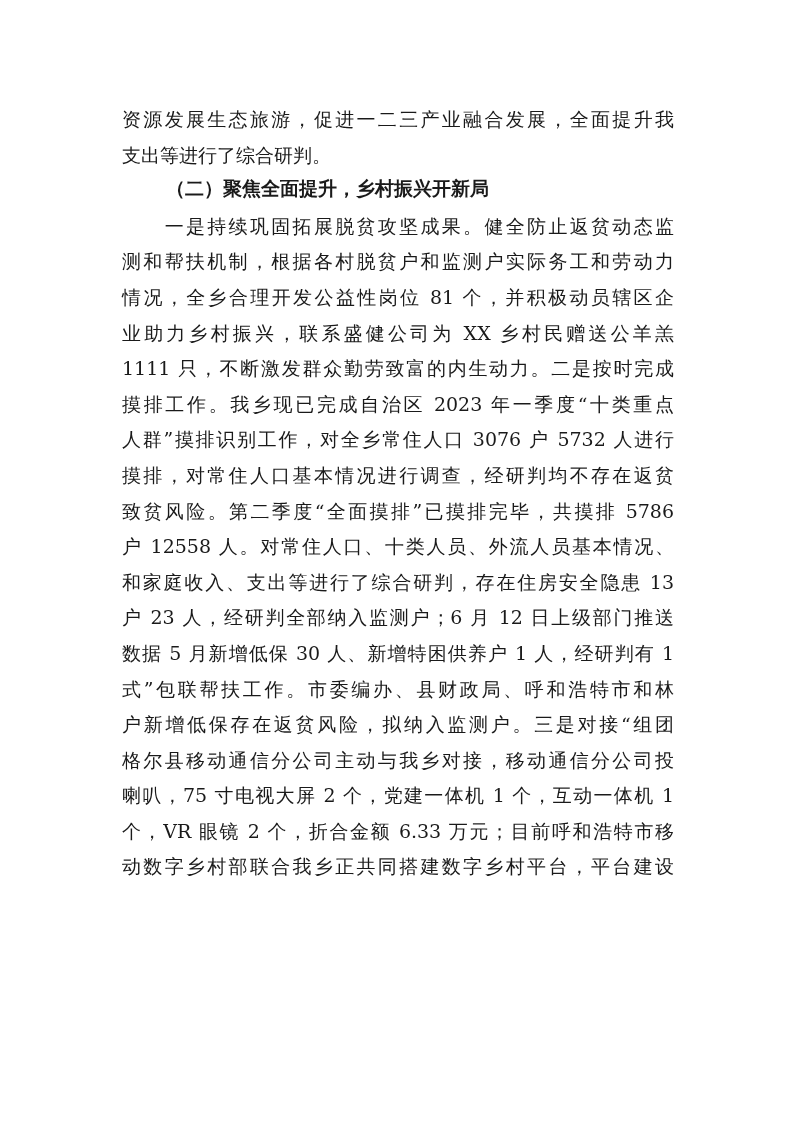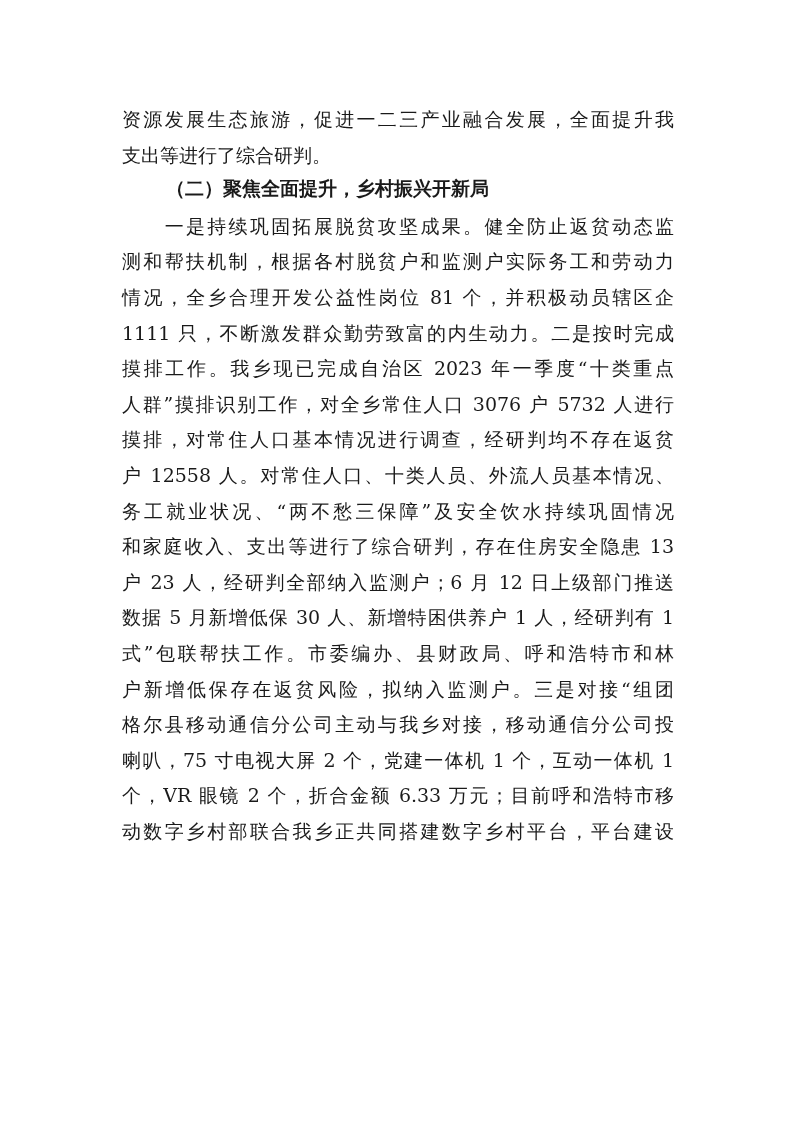--- a/index.html
+++ b/index.html
@@ -27,26 +27,27 @@
 <body>
 
 <div class="page">
   <div class="content">
     <div class="line">资源发展生态旅游，促进一二三产业融合发展，全面提升我</div>
     <div class="line last">支出等进行了综合研判。</div>
     <div class="line heading">（二）聚焦全面提升，乡村振兴开新局</div>
     <div class="line">　　一是持续巩固拓展脱贫攻坚成果。健全防止返贫动态监</div>
     <div class="line">测和帮扶机制，根据各村脱贫户和监测户实际务工和劳动力</div>
     <div class="line">情况，全乡合理开发公益性岗位 81 个，并积极动员辖区企</div>
+    <div class="line">业助力乡村振兴，联系盛健公司为 XX 乡村民赠送公羊羔</div>
     <div class="line">1111 只，不断激发群众勤劳致富的内生动力。二是按时完成</div>
     <div class="line">摸排工作。我乡现已完成自治区 2023 年一季度“十类重点</div>
     <div class="line">人群”摸排识别工作，对全乡常住人口 3076 户 5732 人进行</div>
     <div class="line">摸排，对常住人口基本情况进行调查，经研判均不存在返贫</div>
+    <div class="line">致贫风险。第二季度“全面摸排”已摸排完毕，共摸排 5786</div>
     <div class="line">户 12558 人。对常住人口、十类人员、外流人员基本情况、</div>
-    <div class="line">务工就业状况、“两不愁三保障”及安全饮水持续巩固情况</div>
     <div class="line">和家庭收入、支出等进行了综合研判，存在住房安全隐患 13</div>
     <div class="line">户 23 人，经研判全部纳入监测户；6 月 12 日上级部门推送</div>
     <div class="line">数据 5 月新增低保 30 人、新增特困供养户 1 人，经研判有 1</div>
     <div class="line">式”包联帮扶工作。市委编办、县财政局、呼和浩特市和林</div>
     <div class="line">户新增低保存在返贫风险，拟纳入监测户。三是对接“组团</div>
     <div class="line">格尔县移动通信分公司主动与我乡对接，移动通信分公司投</div>
     <div class="line">喇叭，75 寸电视大屏 2 个，党建一体机 1 个，互动一体机 1</div>
     <div class="line">个，VR 眼镜 2 个，折合金额 6.33 万元；目前呼和浩特市移</div>
     <div class="line">动数字乡村部联合我乡正共同搭建数字乡村平台，平台建设</div>
   </div>

